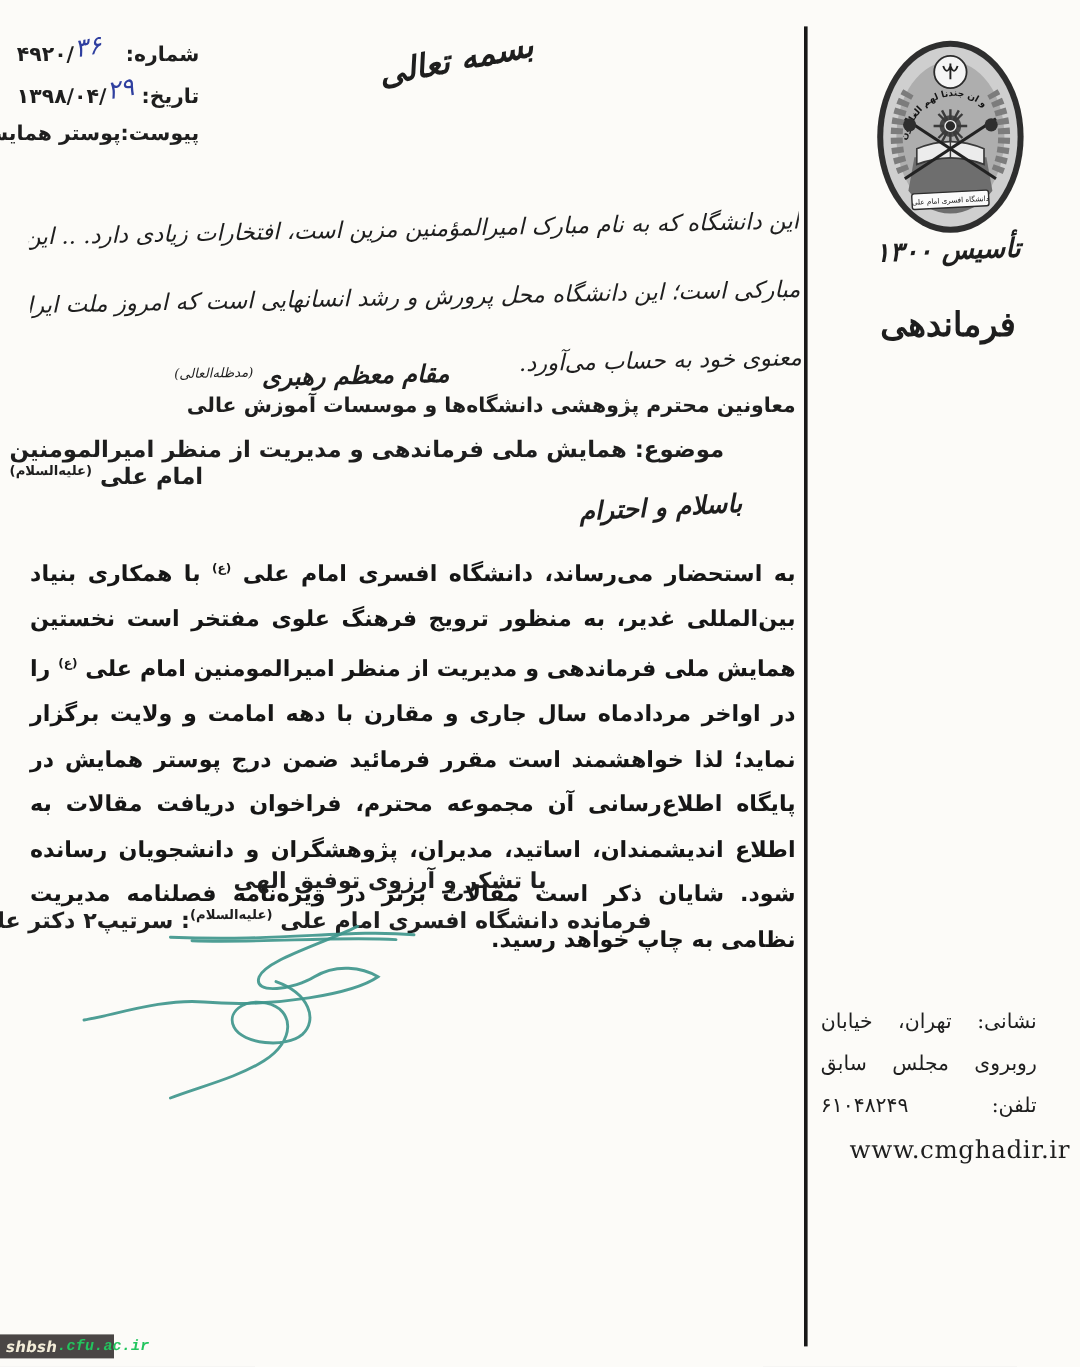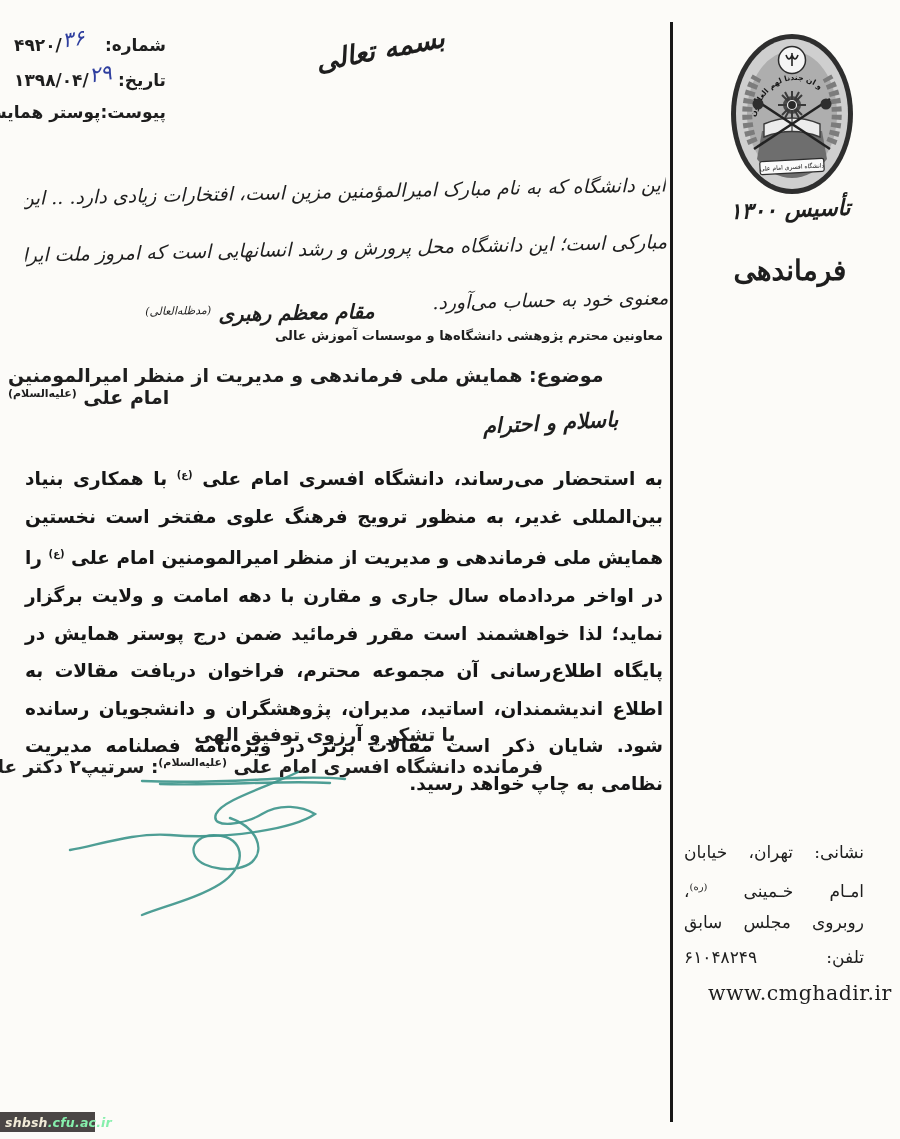--- a/index.html
+++ b/index.html
@@ -21,21 +21,21 @@
 
   
   .quote{position:absolute;left:25px;top:166px;width:642px;direction:rtl;font-family:"DejaVu Serif",serif;font-style:italic;font-size:19px;transform:rotate(-1.2deg);}
   .q-line{text-align:justify;text-align-last:justify;height:57px;line-height:50px;white-space:nowrap;overflow:hidden;}
   .q-row3{display:flex;align-items:baseline;line-height:40px;}
   .q-end{white-space:nowrap;}
   .q-attrib{white-space:nowrap;margin-right:58px;font-size:20px;font-weight:700;position:relative;top:8px;}
   .q-attrib sup{font-size:11px;font-weight:400;}
 
   
-  .recipient{position:absolute;left:25px;top:328px;width:638px;direction:rtl;text-align:right;font-size:13px;font-weight:700;}
+  .recipient{position:absolute;left:25px;top:328px;width:638px;direction:rtl;text-align:right;font-size:17px;font-weight:700;}
   .subject{position:absolute;left:8px;top:364px;width:638px;direction:rtl;text-align:left;font-size:19px;font-weight:700;}
   sup.small{font-size:11px;font-weight:700;}
 
   
   .salutation{position:absolute;left:438px;top:410px;width:225px;text-align:center;direction:rtl;font-family:"DejaVu Serif",serif;font-style:italic;font-size:21px;font-weight:700;transform:rotate(-3deg);}
 
   
   .body-text{position:absolute;left:25px;top:456px;width:638px;direction:rtl;text-align:justify;font-size:18.5px;font-weight:600;line-height:37.6px;color:#161616;}
   .body-text sup{font-size:10px;}
 
@@ -52,21 +52,21 @@
   .established{position:absolute;left:698px;top:196px;width:184px;text-align:center;font-family:"DejaVu Serif",serif;font-style:italic;font-size:22px;font-weight:700;direction:rtl;transform:rotate(-2deg);}
   .command{position:absolute;left:703px;top:254px;width:174px;text-align:center;font-family:"DejaVu Serif",serif;font-size:28px;font-weight:700;direction:rtl;}
   .address{position:absolute;left:684px;top:836px;width:180px;direction:rtl;font-family:"DejaVu Serif",serif;font-size:17px;}
   .addr-line{text-align:justify;text-align-last:justify;height:35px;line-height:32px;white-space:nowrap;}
   .addr-line sup{font-size:10px;}
   .addr-web{direction:ltr;text-align:center;font-size:20.5px;letter-spacing:.5px;height:35px;line-height:34px;margin-left:24px;}
 
   
   .watermark{position:absolute;left:0;top:1112px;width:90px;height:20px;background:#4a4645;display:flex;align-items:center;padding-left:5px;font-style:italic;font-weight:700;font-size:12.5px;letter-spacing:.2px;}
   .wm-name{color:#f2ecd8;}
-  .wm-domain{color:#86efac;}
+  .wm-domain{color:#22c55e;font-family:Liberation Mono, monospace;}
 </style>
 </head>
 <body>
 
 <div class="page">
 
   <div class="divider"></div>
 
   <div class="fields">
     <div class="field-row">
@@ -154,21 +154,20 @@
 
   <svg class="signature" viewBox="0 0 310 170" aria-hidden="true">
     <path d="M 295 21 C 240 16 185 27 92 23"></path>
     <path d="M 280 25 C 230 22 170 28 110 26"></path>
     <path d="M 248 14 C 215 30 172 42 166 56 C 160 72 196 66 212 56 C 230 45 252 48 265 56 C 245 70 180 82 120 77 C 85 74 45 88 20 92"></path>
     <path d="M 180 60 C 208 70 215 92 202 104 C 188 116 152 112 145 98 C 139 86 152 74 172 78 C 196 83 196 110 170 126 C 148 140 115 148 92 157"></path>
   </svg>
 
   <div class="address">
     <div class="addr-line">نشانی: تهران، خیابان</div>
-    <div class="addr-line"><span>امـام خـمینی</span> <sup>(ره)</sup><span>،</span></div>
     <div class="addr-line">روبروی مجلس سابق</div>
     <div class="addr-line"><span>تلفن:</span> <span>۶۱۰۴۸۲۴۹</span></div>
     <div class="addr-web">www.cmghadir.ir</div>
   </div>
 
   <div class="watermark">
     <span class="wm-name">shbsh</span>
       <span class="wm-domain">.cfu.ac.ir</span>
   </div>
 

